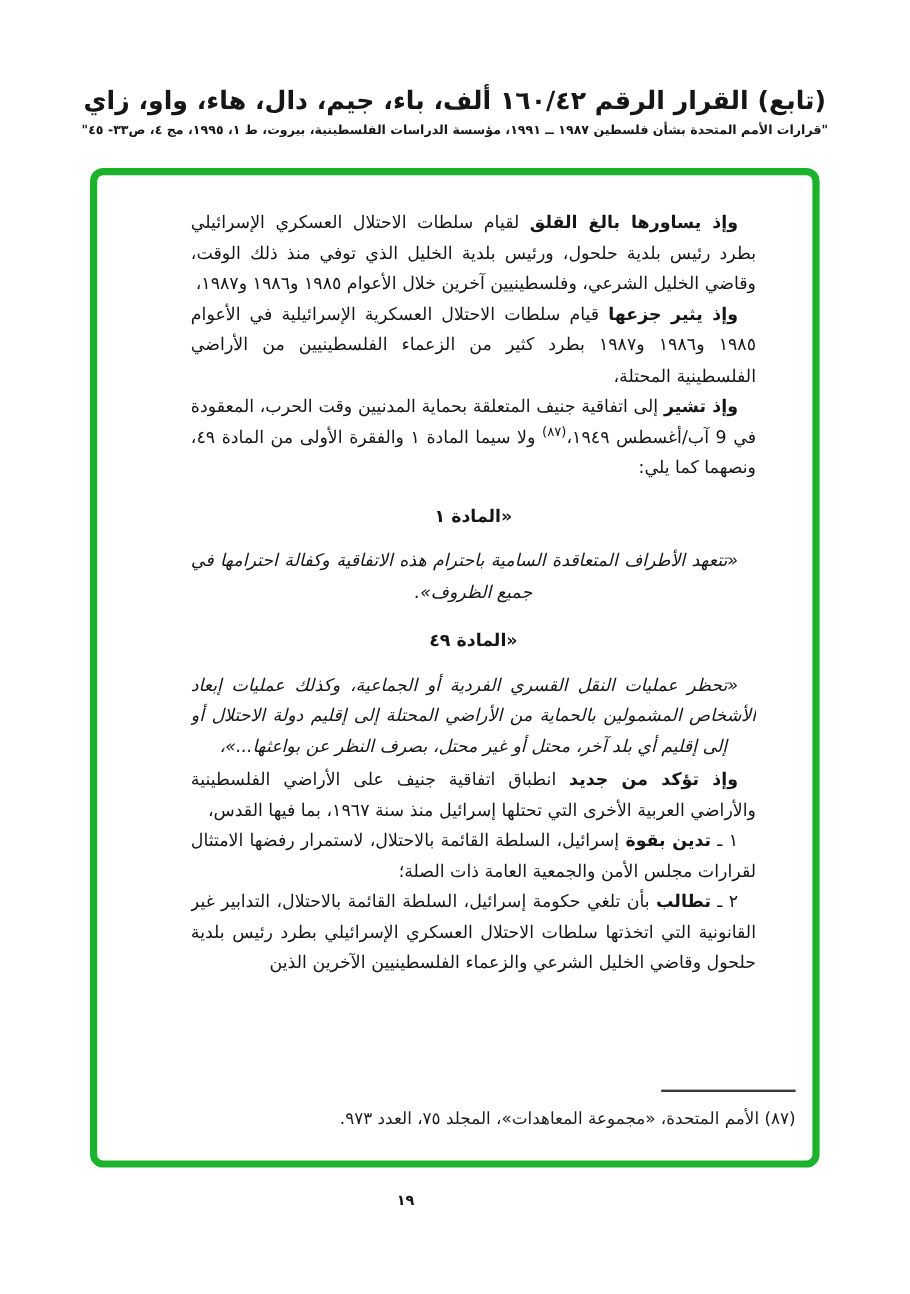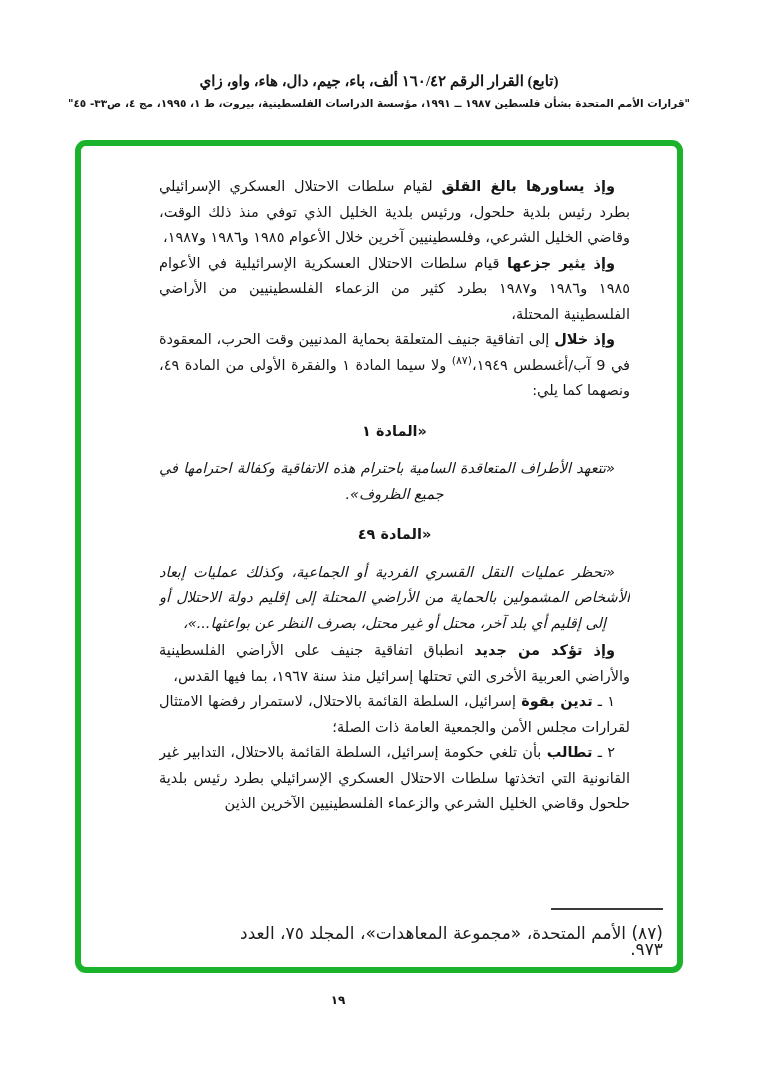--- a/index.html
+++ b/index.html
@@ -18,24 +18,23 @@
   }
   .header {
     position: absolute;
     top: 72px;
     left: 0;
     right: 0;
     text-align: center;
     direction: rtl;
   }
   .header-line1 {
-    font-size: 15px;
+    font-size: 21px;
     font-weight: bold;
     letter-spacing: 0.2px;
-    font-family: Liberation Serif, serif;
   }
   .header-line2 {
     font-size: 10.5px;
     font-weight: bold;
     margin-top: 7px;
   }
   .frame {
     position: absolute;
     left: 75px;
     top: 140px;
@@ -92,21 +91,21 @@
     width: 446px;
     direction: rtl;
   }
   .fn-rule {
     width: 112px;
     height: 2px;
     background: #3a3a3a;
     margin-bottom: 9px;
   }
   .fn-text {
-    font-size: 17px;
+    font-size: 14px;
     line-height: 16px;
     text-align: right;
     color: #1c1c1c;
     margin-top: 15px;
   }
   .pagenum {
     position: absolute;
     top: 993px;
     left: 316px;
     width: 44px;
@@ -123,21 +122,21 @@
 
   <div class="header">
     <div class="header-line1">(تابع) القرار الرقم ١٦٠/٤٢ ألف، باء، جيم، دال، هاء، واو، زاي</div>
     <div class="header-line2">"قرارات الأمم المتحدة بشأن فلسطين ١٩٨٧ ــ ١٩٩١، مؤسسة الدراسات الفلسطينية، بيروت، ط ١، ١٩٩٥، مج ٤، ص٣٣- ٤٥"</div>
   </div>
 
   <div class="frame" style="border-color: rgb(28, 179, 44);">
     <div class="content" id="paragraphs">
         <p class="body"><span class="b">وإذ يساورها بالغ القلق</span><span> لقيام سلطات الاحتلال العسكري الإسرائيلي بطرد رئيس بلدية حلحول، ورئيس بلدية الخليل الذي توفي منذ ذلك الوقت، وقاضي الخليل الشرعي، وفلسطينيين آخرين خلال الأعوام ١٩٨٥ و١٩٨٦ و١٩٨٧،</span></p>
         <p class="body"><span class="b">وإذ يثير جزعها</span><span> قيام سلطات الاحتلال العسكرية الإسرائيلية في الأعوام ١٩٨٥ و١٩٨٦ و١٩٨٧ بطرد كثير من الزعماء الفلسطينيين من الأراضي الفلسطينية المحتلة،</span></p>
-        <p class="body"><span class="b">وإذ خلال</span><span> إلى اتفاقية جنيف المتعلقة بحماية المدنيين وقت الحرب، المعقودة في 9 آب/أغسطس ١٩٤٩،</span><sup>(٨٧)</sup><span> ولا سيما المادة ١ والفقرة الأولى من المادة ٤٩، ونصهما كما يلي:</span></p>
+        <p class="body"><span class="b">وإذ تشير</span><span> إلى اتفاقية جنيف المتعلقة بحماية المدنيين وقت الحرب، المعقودة في 9 آب/أغسطس ١٩٤٩،</span><sup>(٨٧)</sup><span> ولا سيما المادة ١ والفقرة الأولى من المادة ٤٩، ونصهما كما يلي:</span></p>
         <p class="heading"><span>«المادة ١</span></p>
         <p class="quote"><span>«تتعهد الأطراف المتعاقدة السامية باحترام هذه الاتفاقية وكفالة احترامها في جميع الظروف».</span></p>
         <p class="heading"><span>«المادة ٤٩</span></p>
         <p class="quote"><span>«تحظر عمليات النقل القسري الفردية أو الجماعية، وكذلك عمليات إبعاد الأشخاص المشمولين بالحماية من الأراضي المحتلة إلى إقليم دولة الاحتلال أو إلى إقليم أي بلد آخر، محتل أو غير محتل، بصرف النظر عن بواعثها...»،</span></p>
         <p class="body"><span class="b">وإذ تؤكد من جديد</span><span> انطباق اتفاقية جنيف على الأراضي الفلسطينية والأراضي العربية الأخرى التي تحتلها إسرائيل منذ سنة ١٩٦٧، بما فيها القدس،</span></p>
         <p class="body"><span>١ ـ </span><span class="b">تدين بقوة</span><span> إسرائيل، السلطة القائمة بالاحتلال، لاستمرار رفضها الامتثال لقرارات مجلس الأمن والجمعية العامة ذات الصلة؛</span></p>
         <p class="body"><span>٢ ـ </span><span class="b">تطالب</span><span> بأن تلغي حكومة إسرائيل، السلطة القائمة بالاحتلال، التدابير غير القانونية التي اتخذتها سلطات الاحتلال العسكري الإسرائيلي بطرد رئيس بلدية حلحول وقاضي الخليل الشرعي والزعماء الفلسطينيين الآخرين الذين</span></p>
       </div>
 
     <div class="footnote-area">

